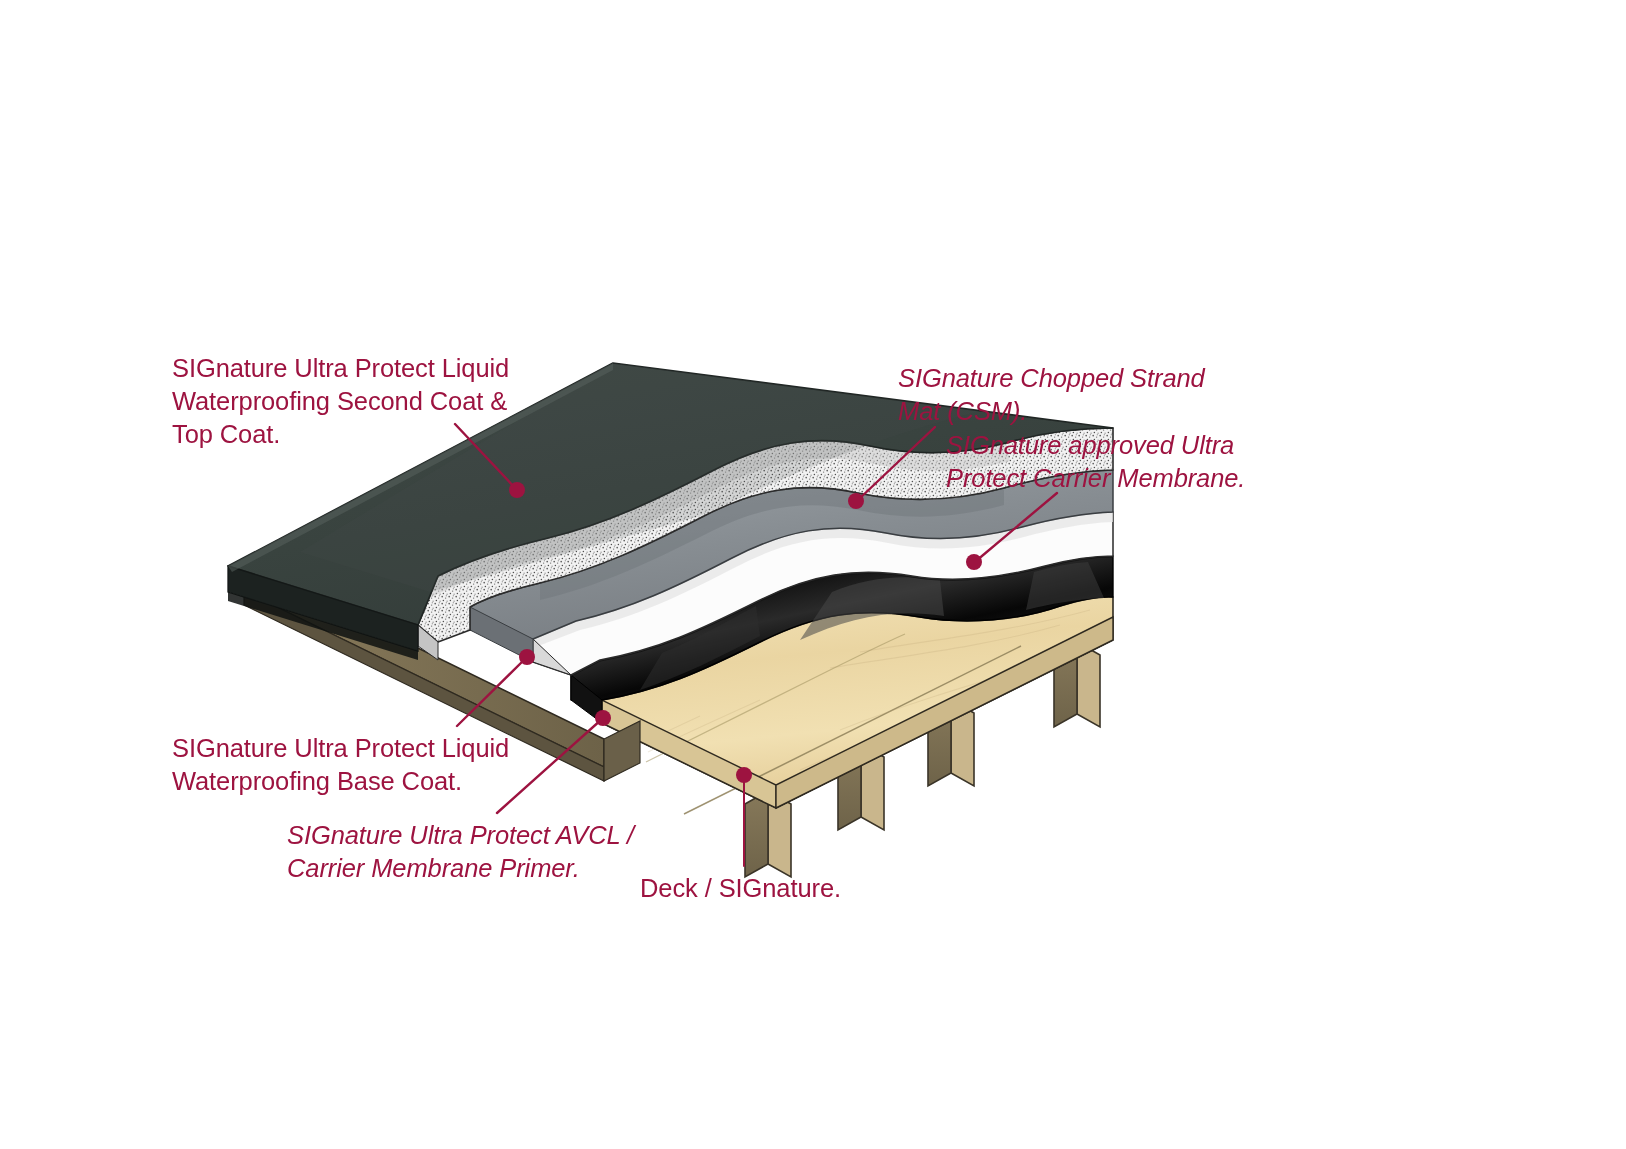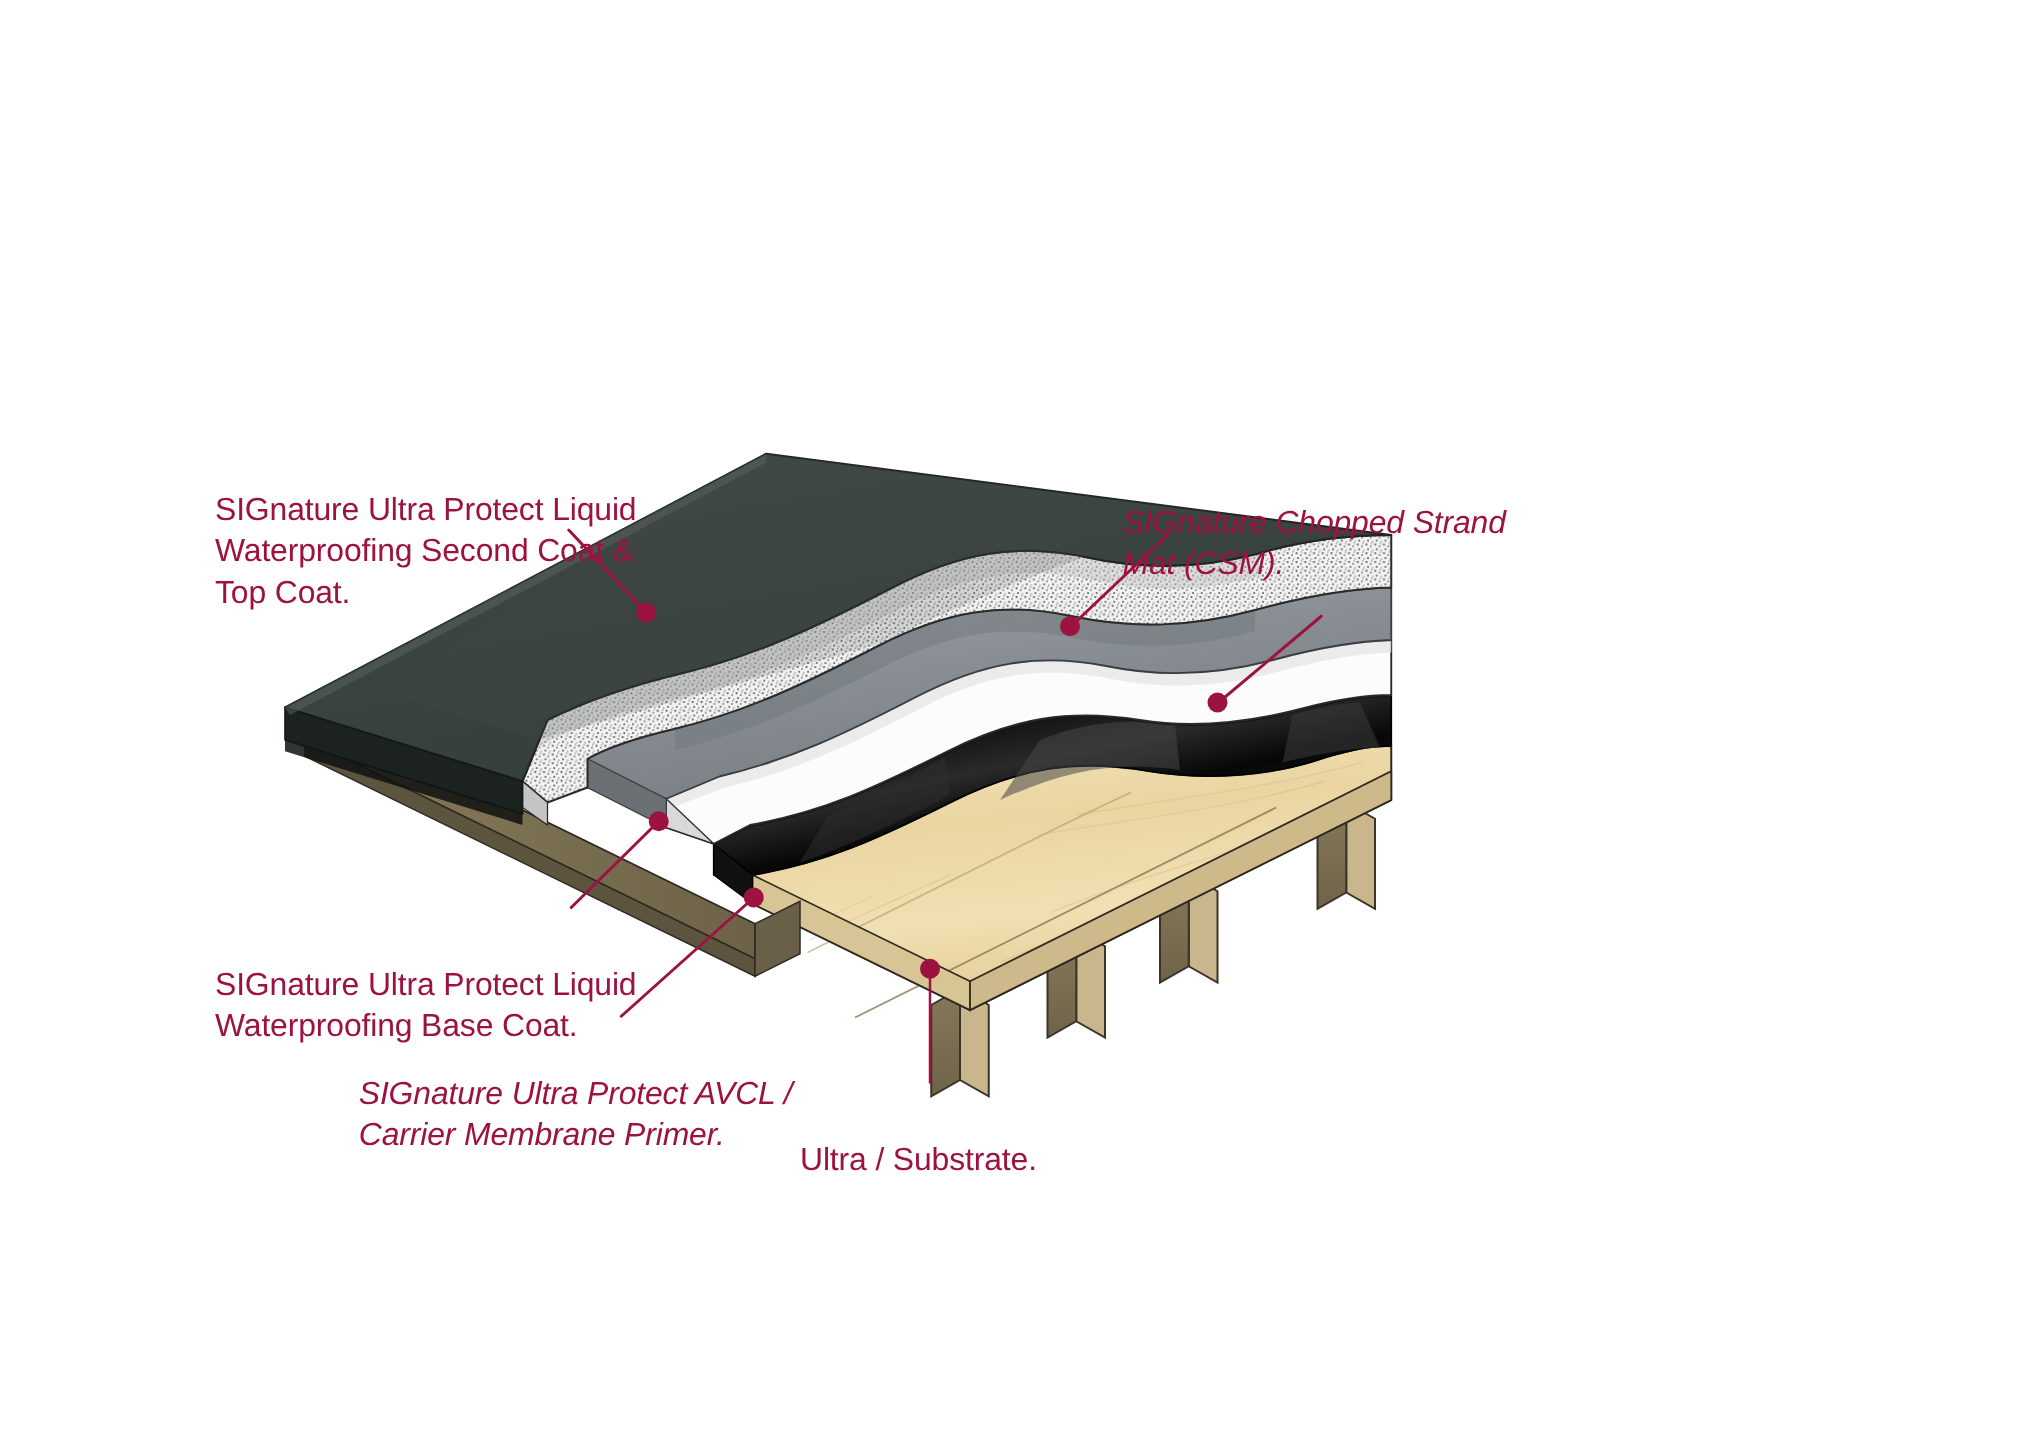--- a/index.html
+++ b/index.html
@@ -31,21 +31,20 @@
   }
   .callout {
     position: absolute;
     color: #9d1340;
     font-family: "Liberation Sans", sans-serif;
     font-size: 25.5px;
     line-height: 33px;
     letter-spacing: -0.1px;
     white-space: pre-line;
     pointer-events: auto;
-    margin-top: 40px;
   }
   .callout.right { text-align: left; font-style: italic; }
   #lbl-topcoat   { left: 172px; top: 352px; width: 420px; }
   #lbl-csm       { left: 898px; top: 362px; width: 380px; }
   #lbl-carrier   { left: 946px; top: 429px; width: 360px; }
   #lbl-basecoat  { left: 172px; top: 732px; width: 440px; }
   #lbl-avcl      { left: 287px; top: 819px; width: 420px; font-style: italic; }
   #lbl-deck      { left: 640px; top: 872px; width: 320px; }
 </style>
 </head>
@@ -293,22 +292,24 @@
     </g>
   </svg>
 
   <div class="callout" id="lbl-topcoat">SIGnature Ultra Protect Liquid
 Waterproofing Second Coat &amp;
 Top Coat.</div>
 
   <div class="callout right" id="lbl-csm">SIGnature Chopped Strand
 Mat (CSM).</div>
 
+  <div class="callout right" id="lbl-carrier">SIGnature approved Ultra
+Protect Carrier Membrane.</div>
 
   <div class="callout" id="lbl-basecoat">SIGnature Ultra Protect Liquid
 Waterproofing Base Coat.</div>
 
   <div class="callout" id="lbl-avcl">SIGnature Ultra Protect AVCL /
 Carrier Membrane Primer.</div>
 
-  <div class="callout" id="lbl-deck">Ultra / Substrate.</div>
+  <div class="callout" id="lbl-deck">Deck / SIGnature.</div>
 
 </div>
 
 </body></html>

